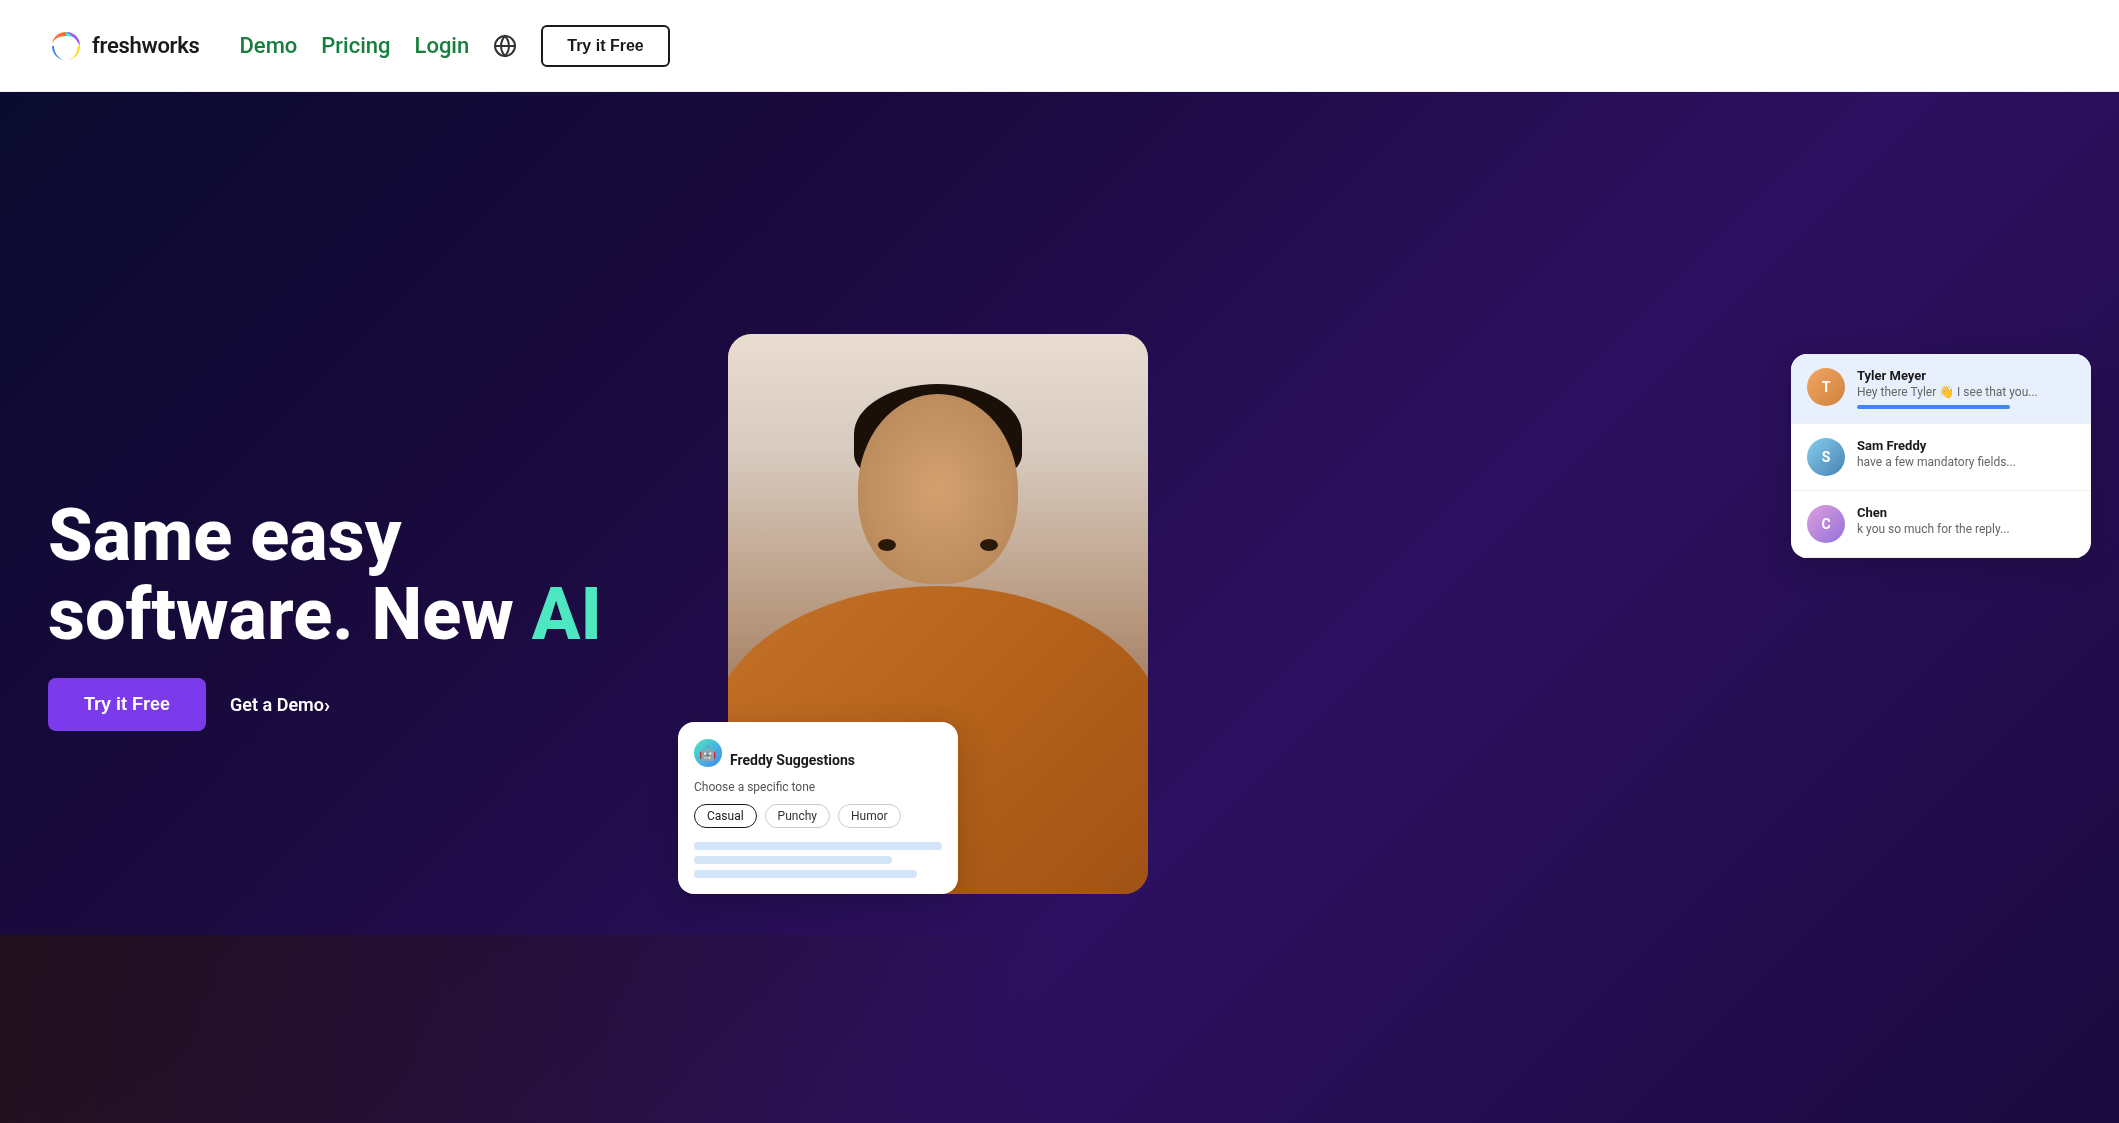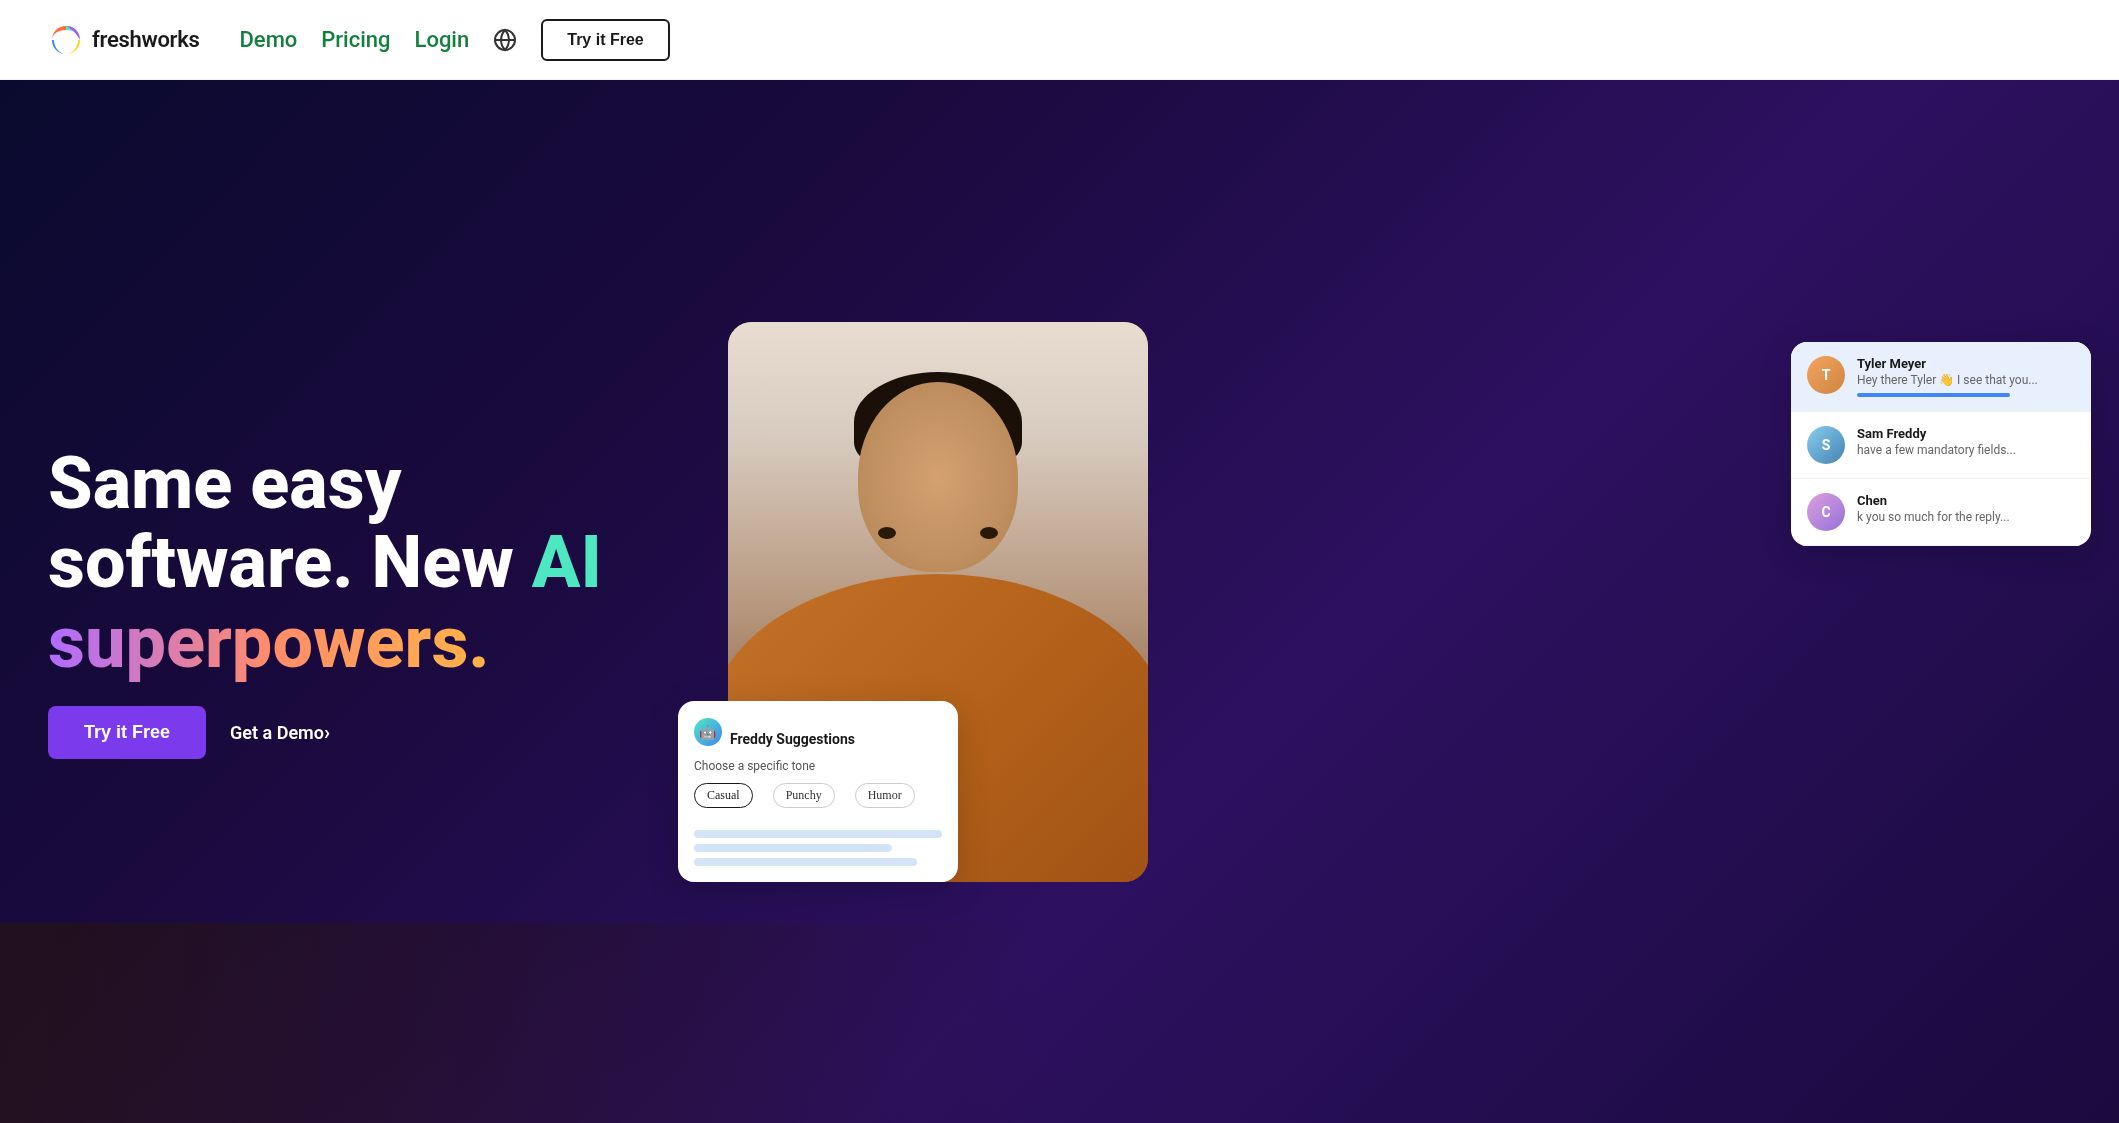--- a/index.html
+++ b/index.html
@@ -11,21 +11,21 @@
     }
 
     
     nav {
       position: relative;
       z-index: 10;
       background: #fff;
       display: flex;
       align-items: center;
       padding: 0 48px;
-      height: 80px;
+      height: 92px;
       border-bottom: 1px solid #f0f0f0;
     }
 
     .nav-logo {
       display: flex;
       align-items: center;
       gap: 8px;
       text-decoration: none;
       margin-right: 40px;
     }
@@ -383,24 +383,23 @@
     }
 
     .freddy-subtitle {
       font-size: 12px;
       color: #555;
       margin-bottom: 10px;
     }
 
     .tone-pills {
       display: flex;
-      gap: 20px;
-      margin-bottom: 22px;
+      gap: 8px;
+      margin-bottom: 14px;
       flex-wrap: wrap;
-      font-family: Liberation Serif, serif;
     }
 
     .tone-pill {
       padding: 4px 12px;
       border: 1.5px solid #ccc;
       border-radius: 20px;
       font-size: 12px;
       color: #333;
       cursor: pointer;
     }
@@ -456,21 +455,20 @@
     <button class="try-btn">Try it Free</button>
   </div>
 </nav>
 
 <section class="hero">
   <div class="hero-left">
     <h1 class="hero-headline">
       <span>Same easy</span><br>
       <span>software. New</span>
       <span class="ai-text">AI</span><br>
-      <span class="superpowers-text">superpowers.</span>
     </h1>
 
 
     <div class="hero-cta">
       <button class="cta-primary">Try it Free</button>
       <a class="cta-demo" href="#">
         <span>Get a Demo</span>
         <span class="arrow">›</span>
       </a>
     </div>

